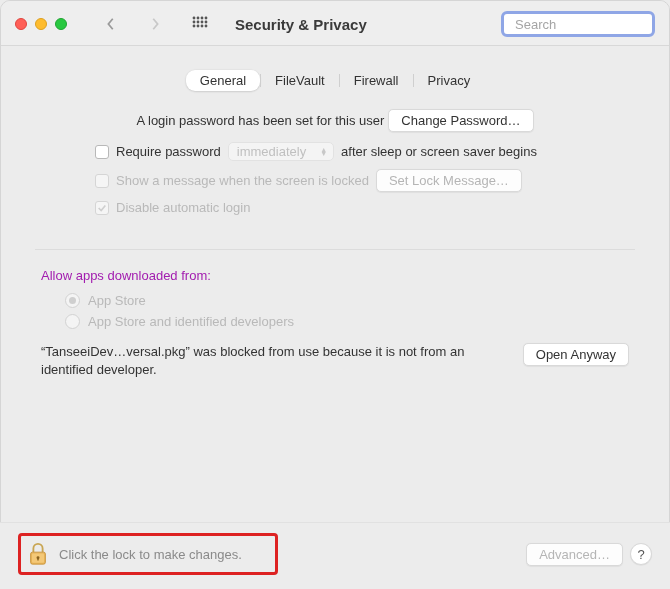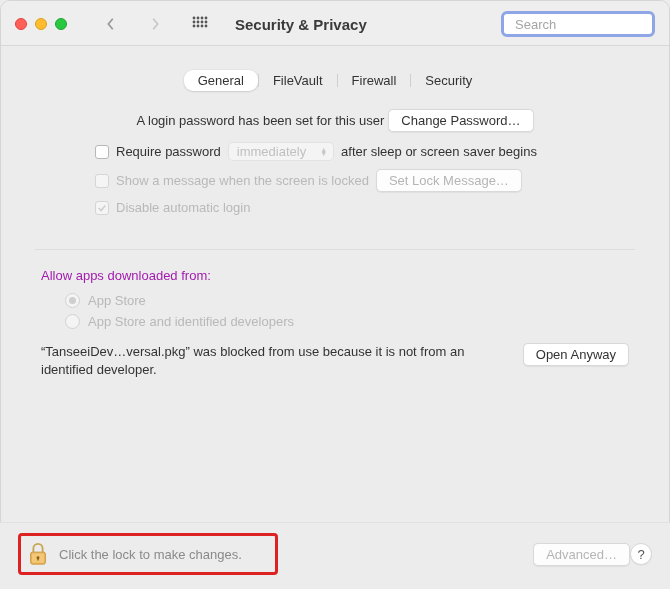--- a/index.html
+++ b/index.html
@@ -119,21 +119,21 @@
       align-items:center; justify-content:center;
     }
     .radio .dot { width:7px; height:7px; border-radius:50%; background:#cfcfcf; }
     .block-row { display:flex; gap:14px; align-items:flex-start; margin: 14px 6px 0 6px;}
     .block-text { flex:1; line-height: 1.35; color:#333; }
     
     .footer {
       position: absolute;
       left:0; right:0; bottom:0;
       padding: 10px 18px 14px 18px;
-      display:flex; align-items:center; gap: 0;
+      display:flex; align-items:center; gap: 7px;
       background: #ececec;
       border-top: 1px solid #e1e1e1;
     }
     .lockbox {
       display:flex; align-items:center; gap:10px;
       border: 3px solid #d22; border-radius:4px;
       padding: 6px 10px 6px 6px;
       width: 260px;
     }
     .lockicon { width:22px; height:24px; }
@@ -193,21 +193,21 @@
 
 <div class="content">
   <div class="seg">
     <div class="segctl">
       <div class="segbtn active">General</div>
       <div class="segdiv"></div>
       <div class="segbtn">FileVault</div>
       <div class="segdiv"></div>
       <div class="segbtn">Firewall</div>
       <div class="segdiv"></div>
-      <div class="segbtn">Security</div>
+      <div class="segbtn">Privacy</div>
     </div>
   </div>
 
   <div class="section">
     <div class="row1">
       <span class="txt">A login password has been set for this user</span>
       <button class="btn-outline">Change Password…</button>
     </div>
 
     <div class="checkrow">

